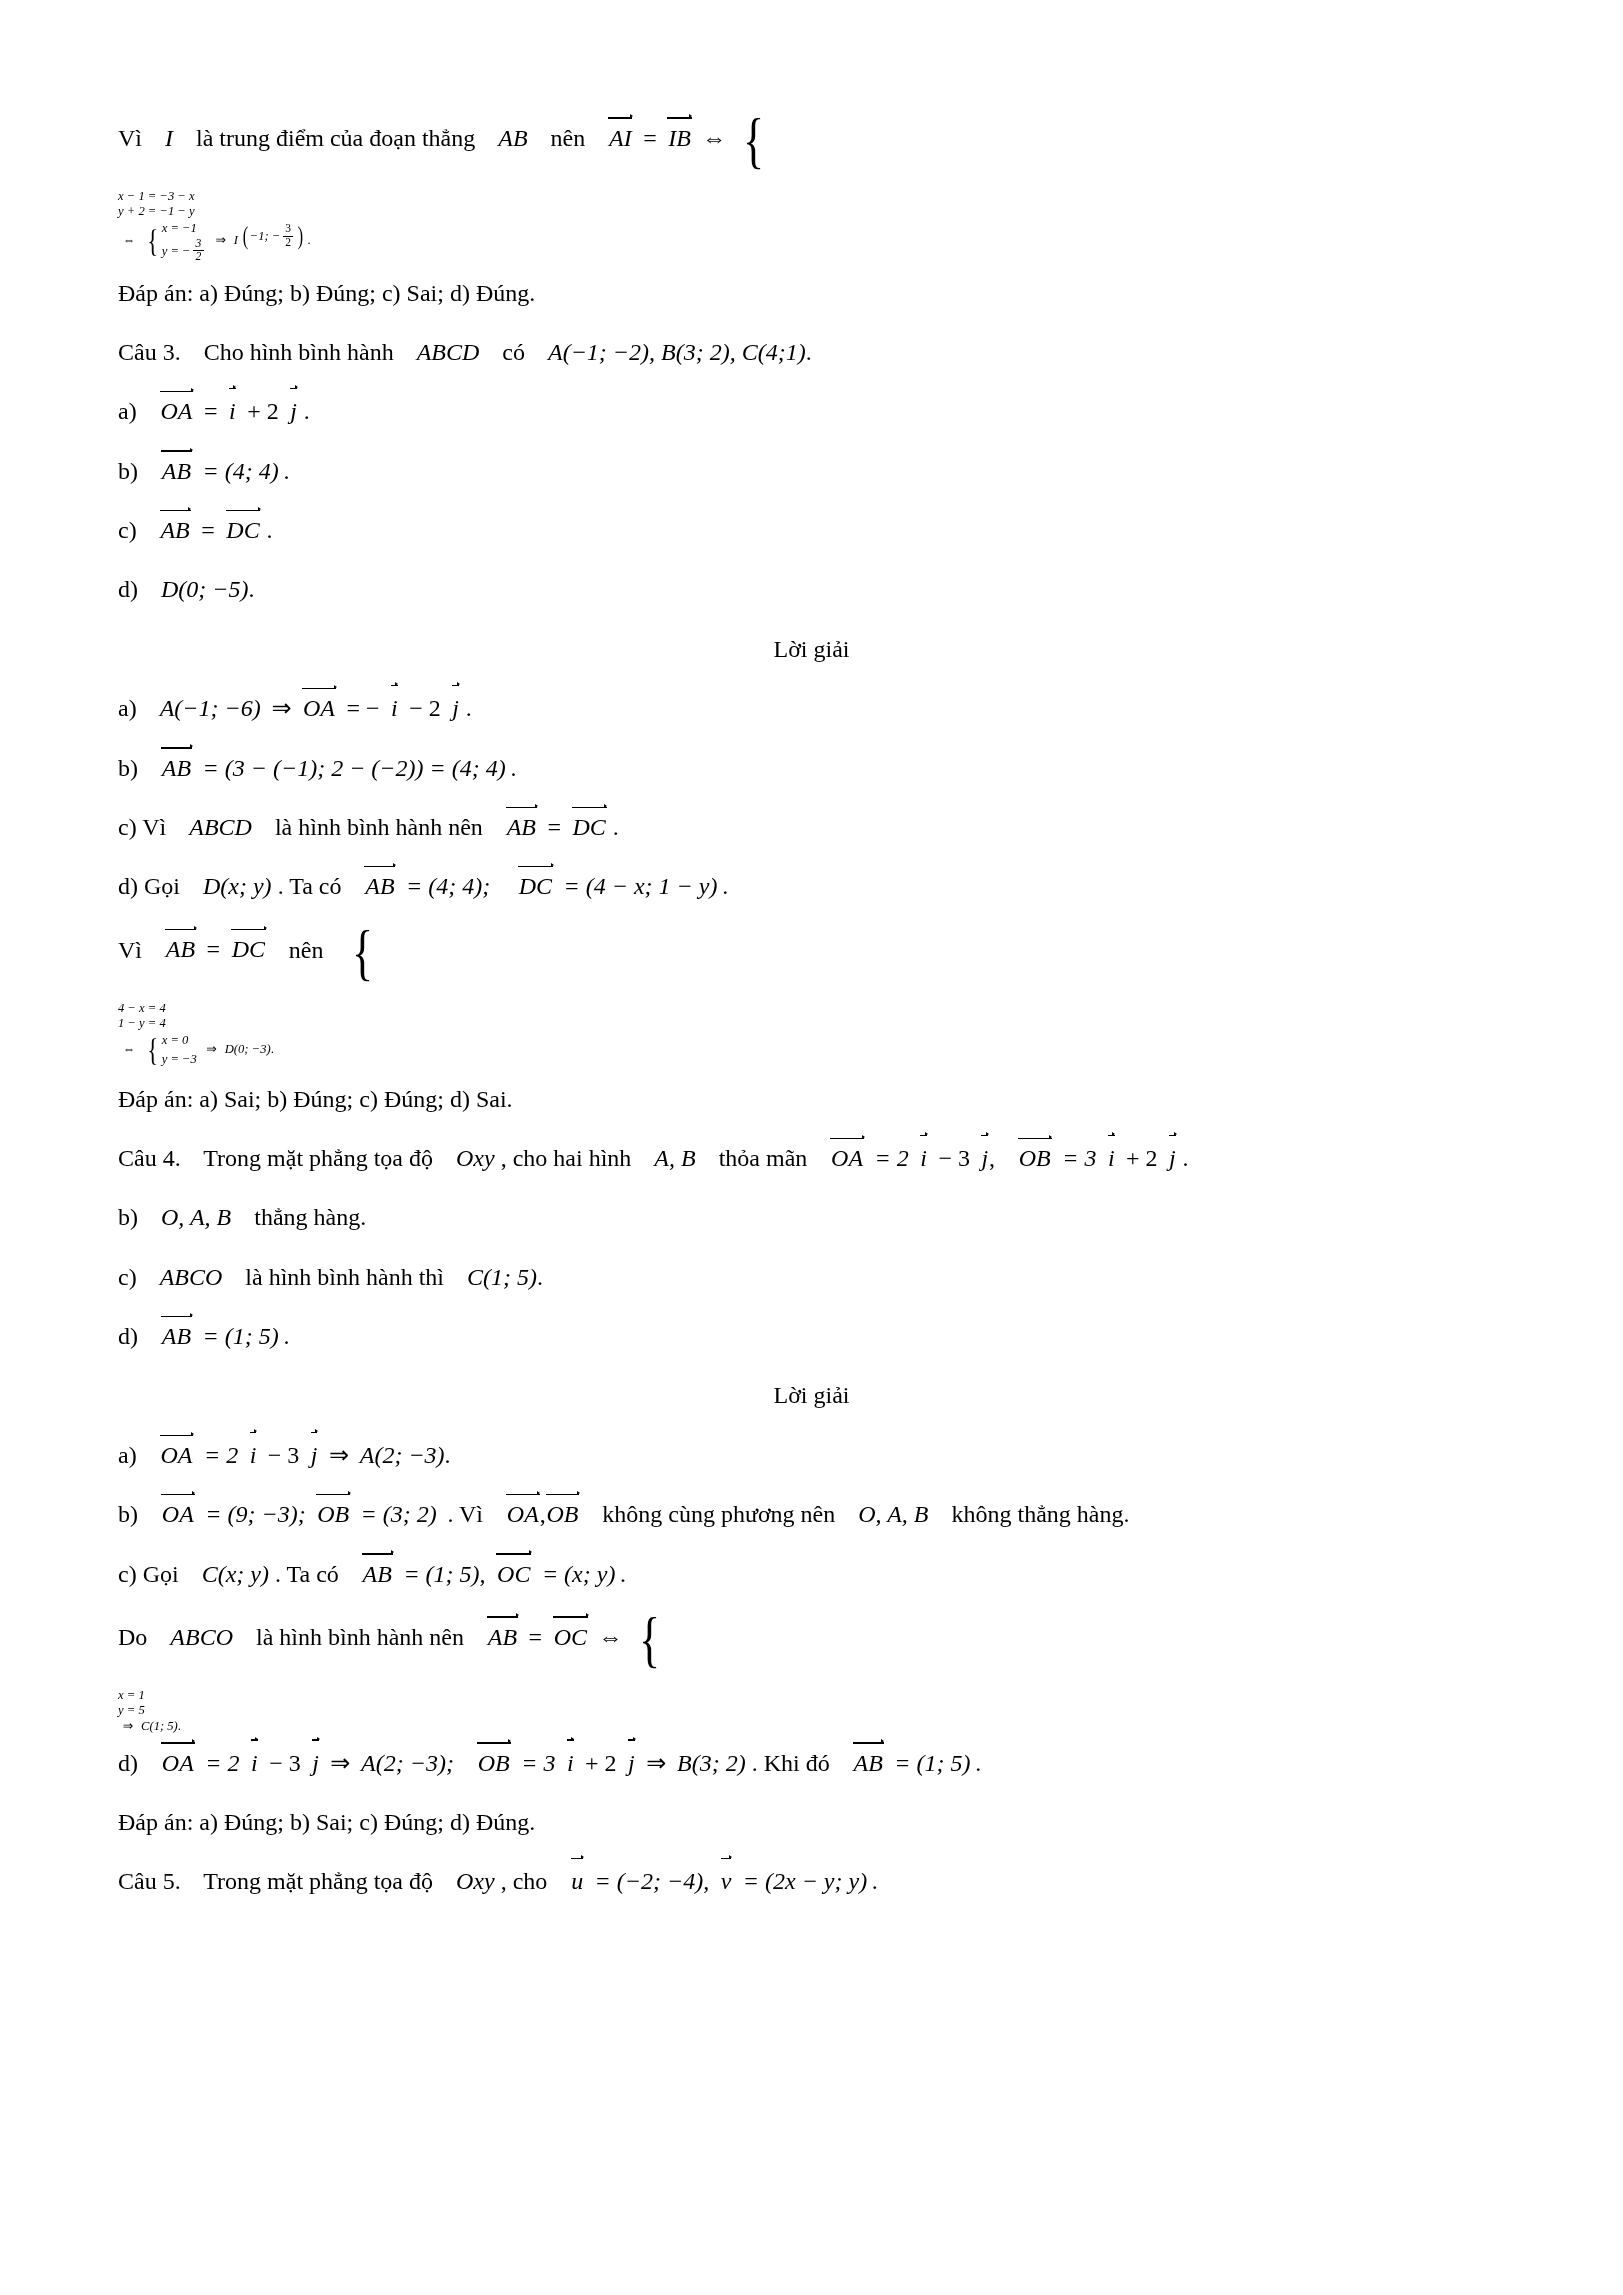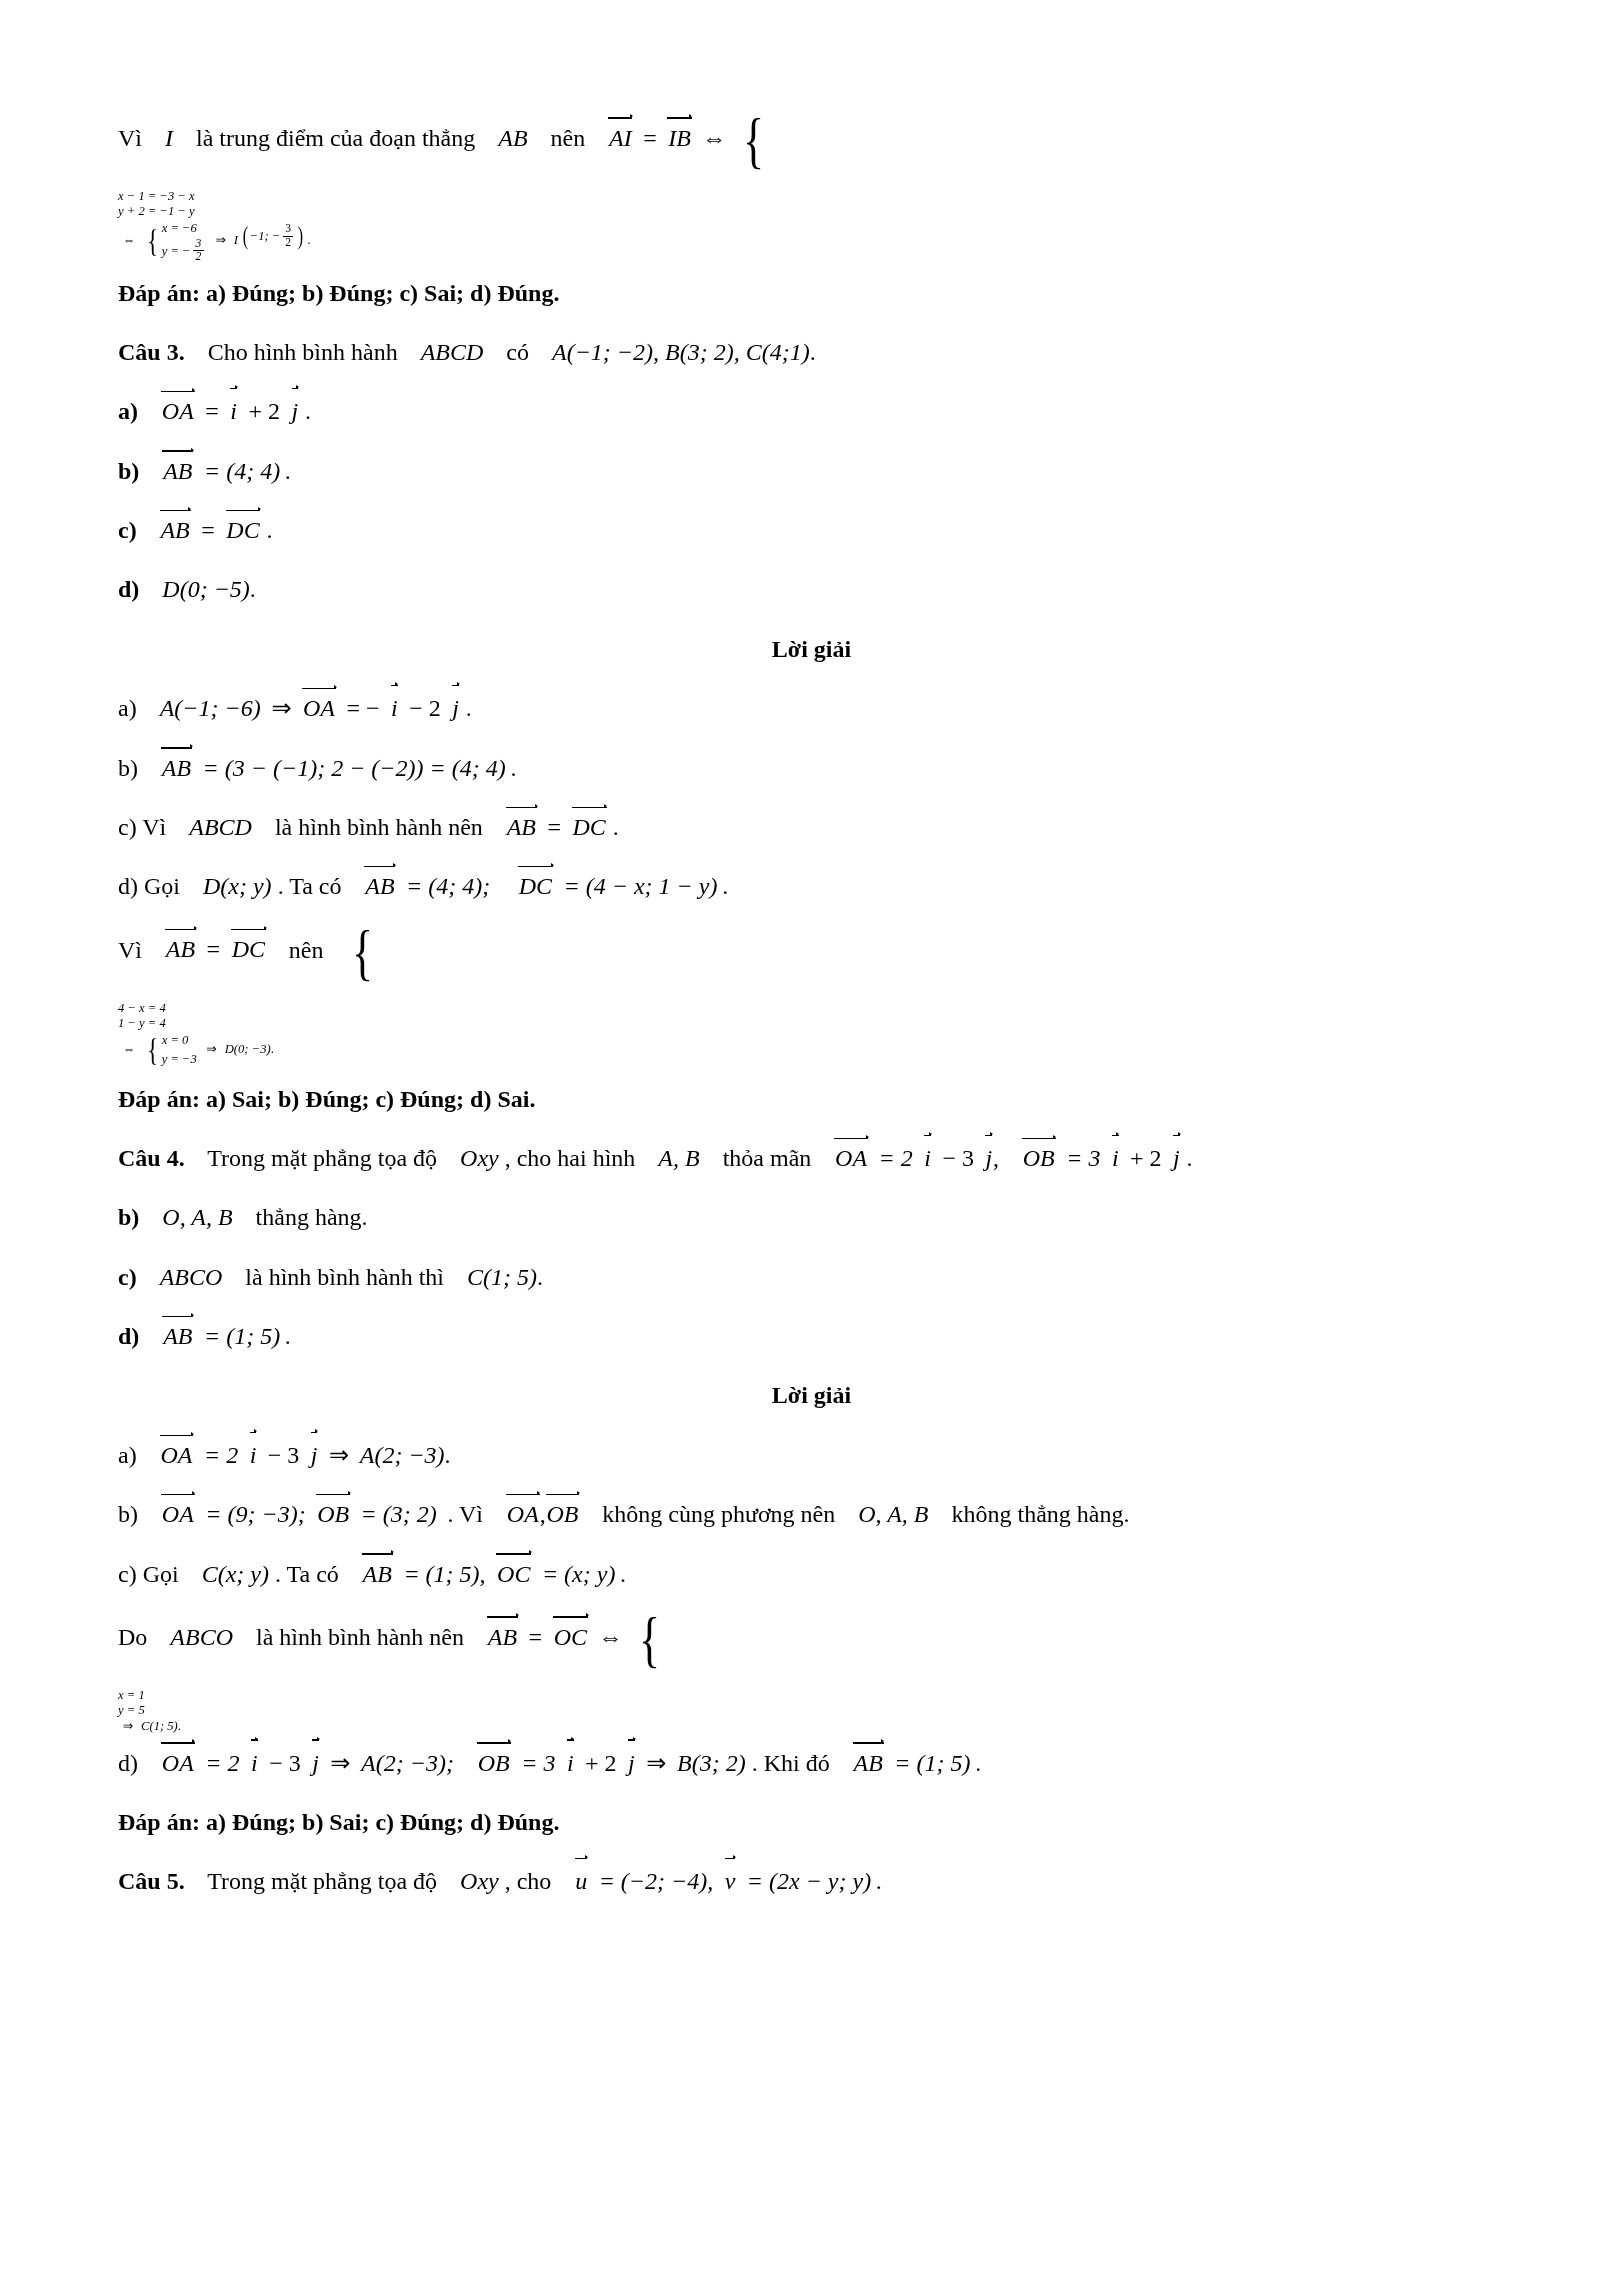--- a/index.html
+++ b/index.html
@@ -18,21 +18,21 @@
     box-sizing: border-box;
     padding: 118px 118px 63px 118px;
     background: #ffffff;
   }
   .line {
     font-size: 24px;
     line-height: 1.35;
     margin: 0 0 27px 0;
     white-space: nowrap;
   }
-  .bold { font-weight: bold; }
+  .bold { font-weight: normal; }
   .ital { font-style: italic; font-family: "Liberation Serif", serif; }
   .center { text-align: center; margin-top: 12px; }
   
   .vec {
     position: relative;
     display: inline-block;
     font-style: italic;
     padding: 0 0.8px;
   }
   .vec::before {
@@ -156,21 +156,21 @@
       <span class="sys-rows">
         </span>
       </span></p><div class="ital">x − 1 = −3 − x</div>
         <div class="ital">y + 2 = −1 − y</div>
       
     
     <span class="op">⇔</span>
     <span class="sys">
       <span class="brace">{</span>
       <span class="sys-rows">
-        <div class="ital">x = −6</div>
+        <div class="ital">x = −1</div>
         <div class="ital">
           <span>y = −</span><span class="frac">
             <span class="num">3</span>
             <span class="den">2</span>
           </span>
         </div>
       </span>
     </span>
     <span class="op">⇒</span>
     <span class="ital">I</span>

